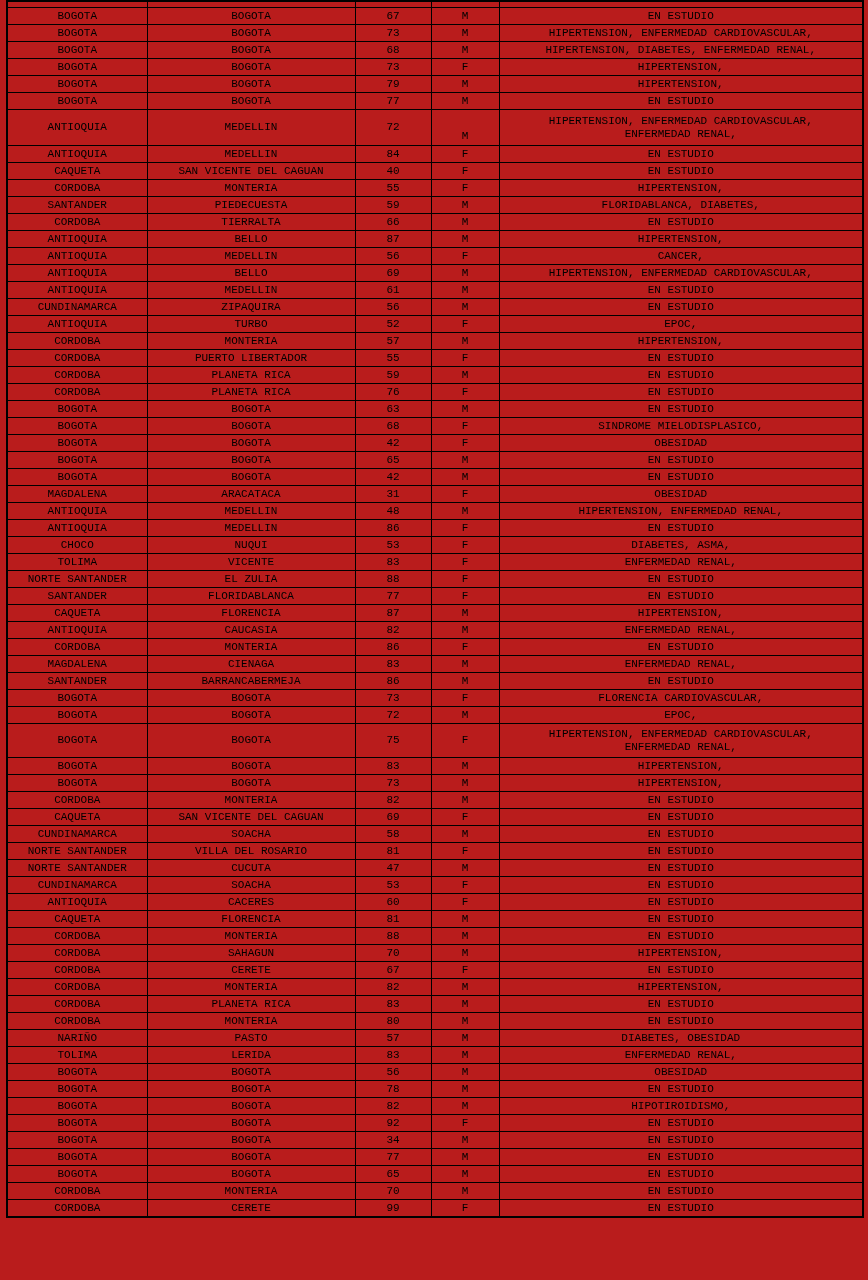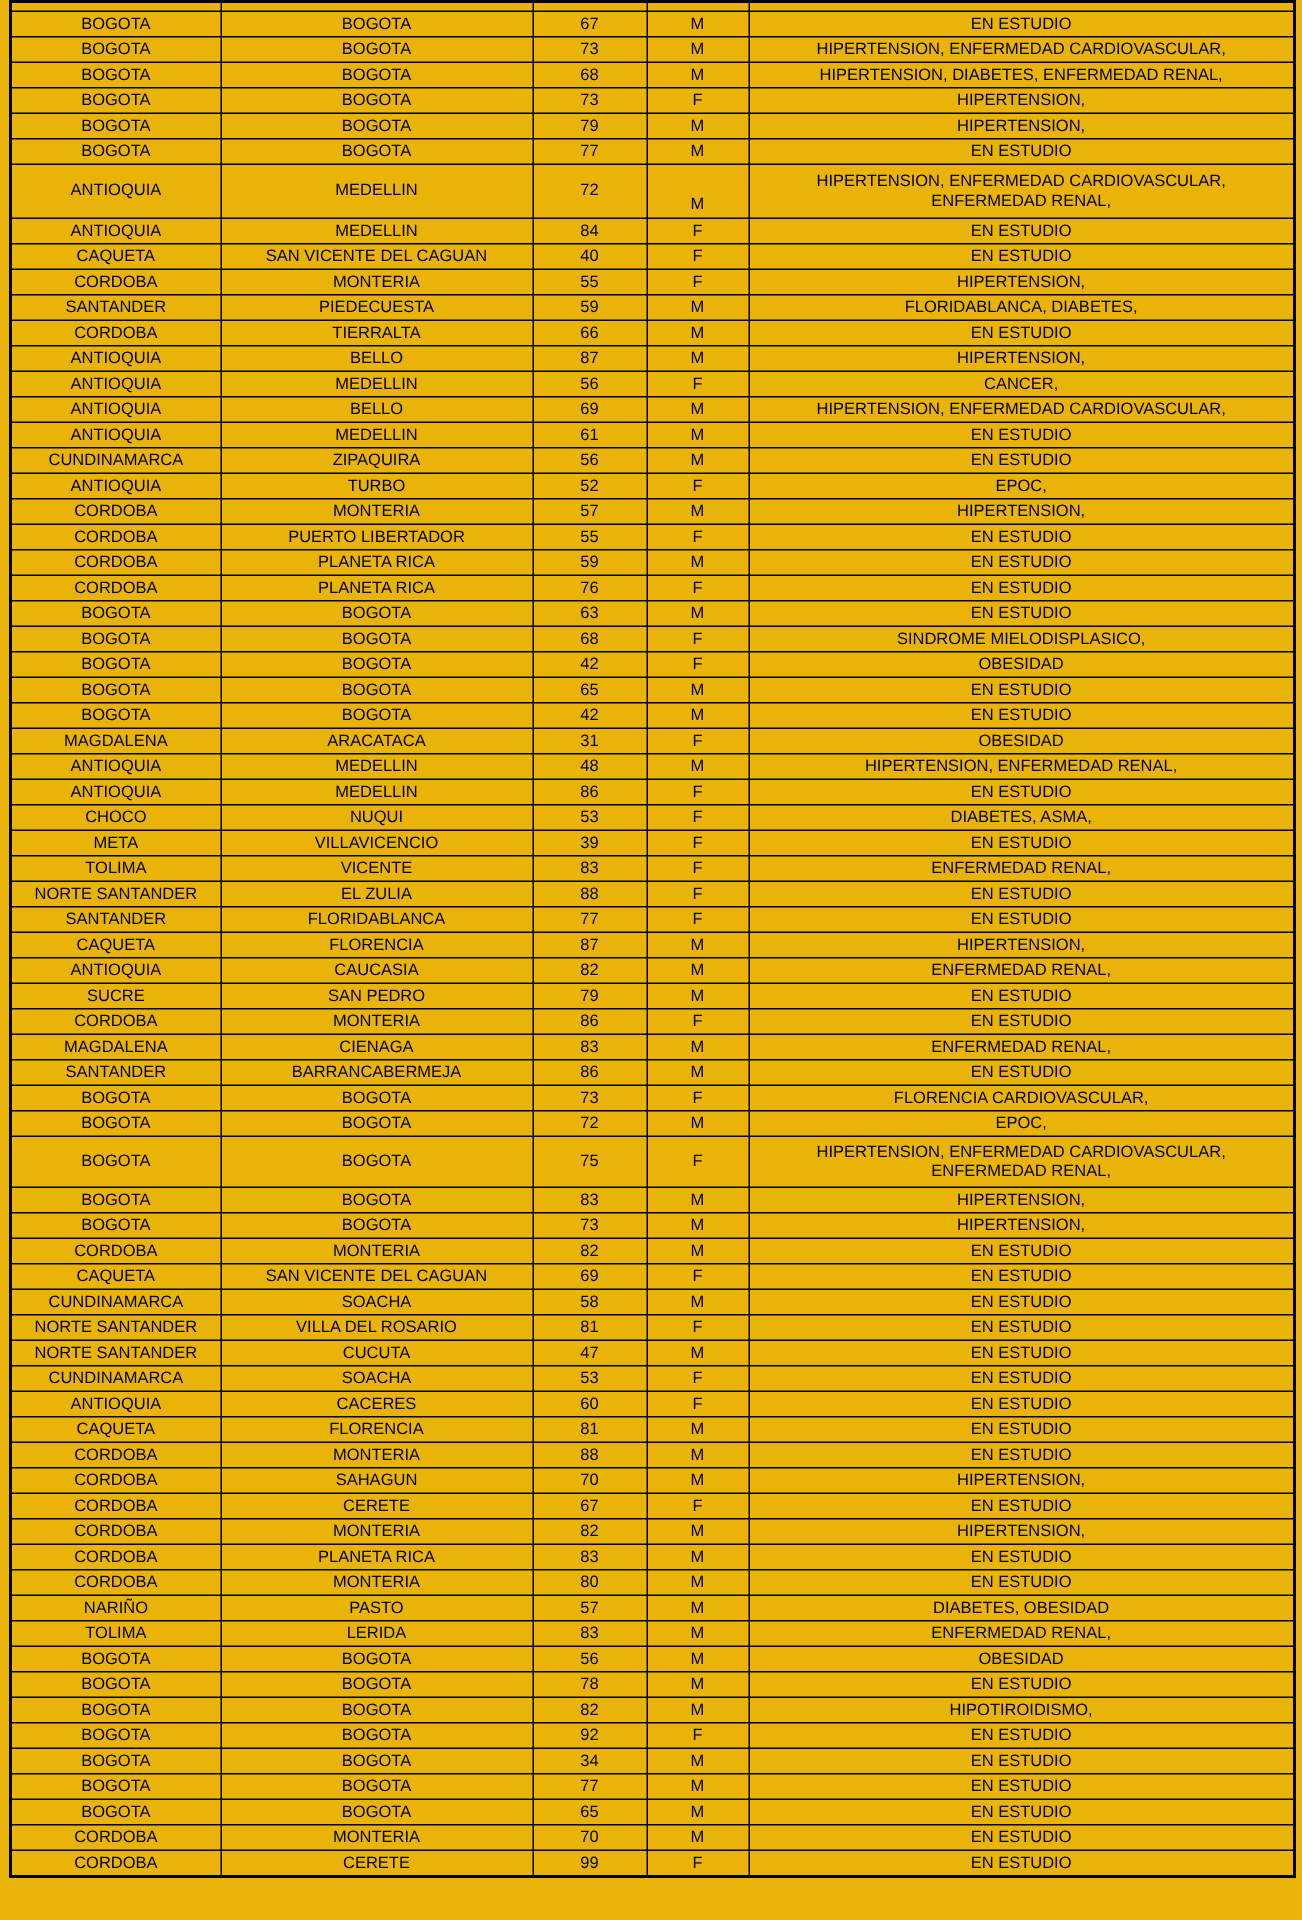--- a/index.html
+++ b/index.html
@@ -1,21 +1,21 @@
 <!DOCTYPE html>
 <html><head>
 <meta charset="utf-8">
 <style>
   html, body { margin: 0; padding: 0; background: #ffffff; }
   .page {
     position: relative;
     width: 868px;
     height: 1280px;
-    background: #eab308;
-    font-family: Liberation Sans, sans-serif;
+    background: #b91c1c;
+    font-family: Liberation Mono, monospace;
     overflow: hidden;
   }
   table.data {
     position: absolute;
     left: 6px;
     top: 0;
     width: 856px;
     border-collapse: collapse;
     table-layout: fixed;
     border: 2px solid #000000;
@@ -269,27 +269,20 @@
           <td class="col-conditions">EN ESTUDIO</td>
         </tr>
         <tr>
           <td class="col-department">CHOCO</td>
           <td class="col-city">NUQUI</td>
           <td class="col-age">53</td>
           <td class="col-sex">F</td>
           <td class="col-conditions">DIABETES, ASMA,</td>
         </tr>
         <tr>
-          <td class="col-department">META</td>
-          <td class="col-city">VILLAVICENCIO</td>
-          <td class="col-age">39</td>
-          <td class="col-sex">F</td>
-          <td class="col-conditions">EN ESTUDIO</td>
-        </tr>
-        <tr>
           <td class="col-department">TOLIMA</td>
           <td class="col-city">VICENTE</td>
           <td class="col-age">83</td>
           <td class="col-sex">F</td>
           <td class="col-conditions">ENFERMEDAD RENAL,</td>
         </tr>
         <tr>
           <td class="col-department">NORTE SANTANDER</td>
           <td class="col-city">EL ZULIA</td>
           <td class="col-age">88</td>
@@ -309,27 +302,20 @@
           <td class="col-age">87</td>
           <td class="col-sex">M</td>
           <td class="col-conditions">HIPERTENSION,</td>
         </tr>
         <tr>
           <td class="col-department">ANTIOQUIA</td>
           <td class="col-city">CAUCASIA</td>
           <td class="col-age">82</td>
           <td class="col-sex">M</td>
           <td class="col-conditions">ENFERMEDAD RENAL,</td>
-        </tr>
-        <tr>
-          <td class="col-department">SUCRE</td>
-          <td class="col-city">SAN PEDRO</td>
-          <td class="col-age">79</td>
-          <td class="col-sex">M</td>
-          <td class="col-conditions">EN ESTUDIO</td>
         </tr>
         <tr>
           <td class="col-department">CORDOBA</td>
           <td class="col-city">MONTERIA</td>
           <td class="col-age">86</td>
           <td class="col-sex">F</td>
           <td class="col-conditions">EN ESTUDIO</td>
         </tr>
         <tr>
           <td class="col-department">MAGDALENA</td>

